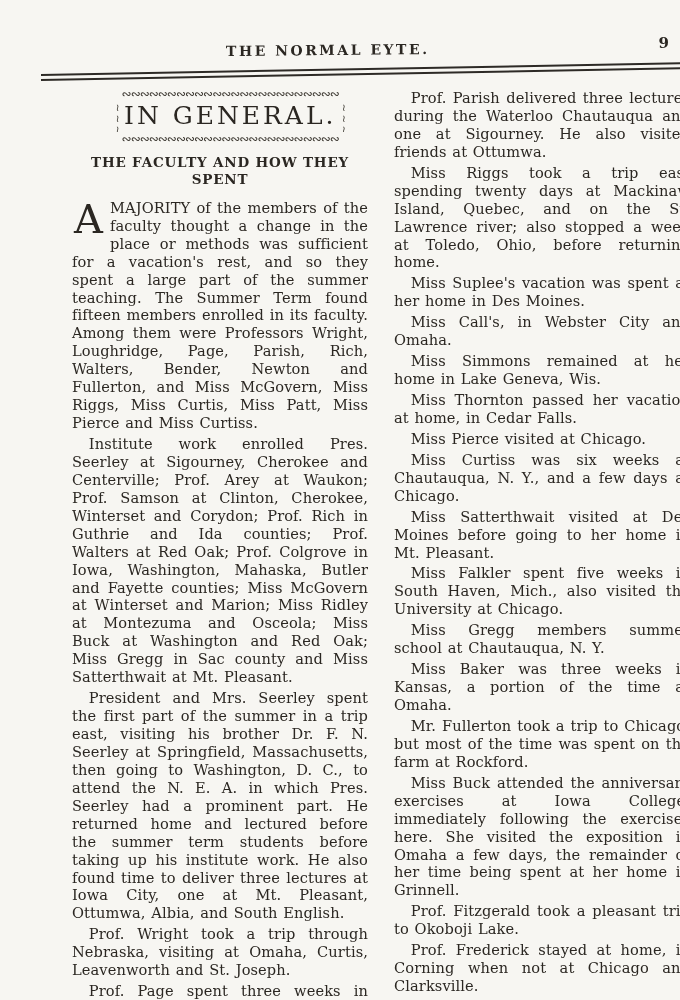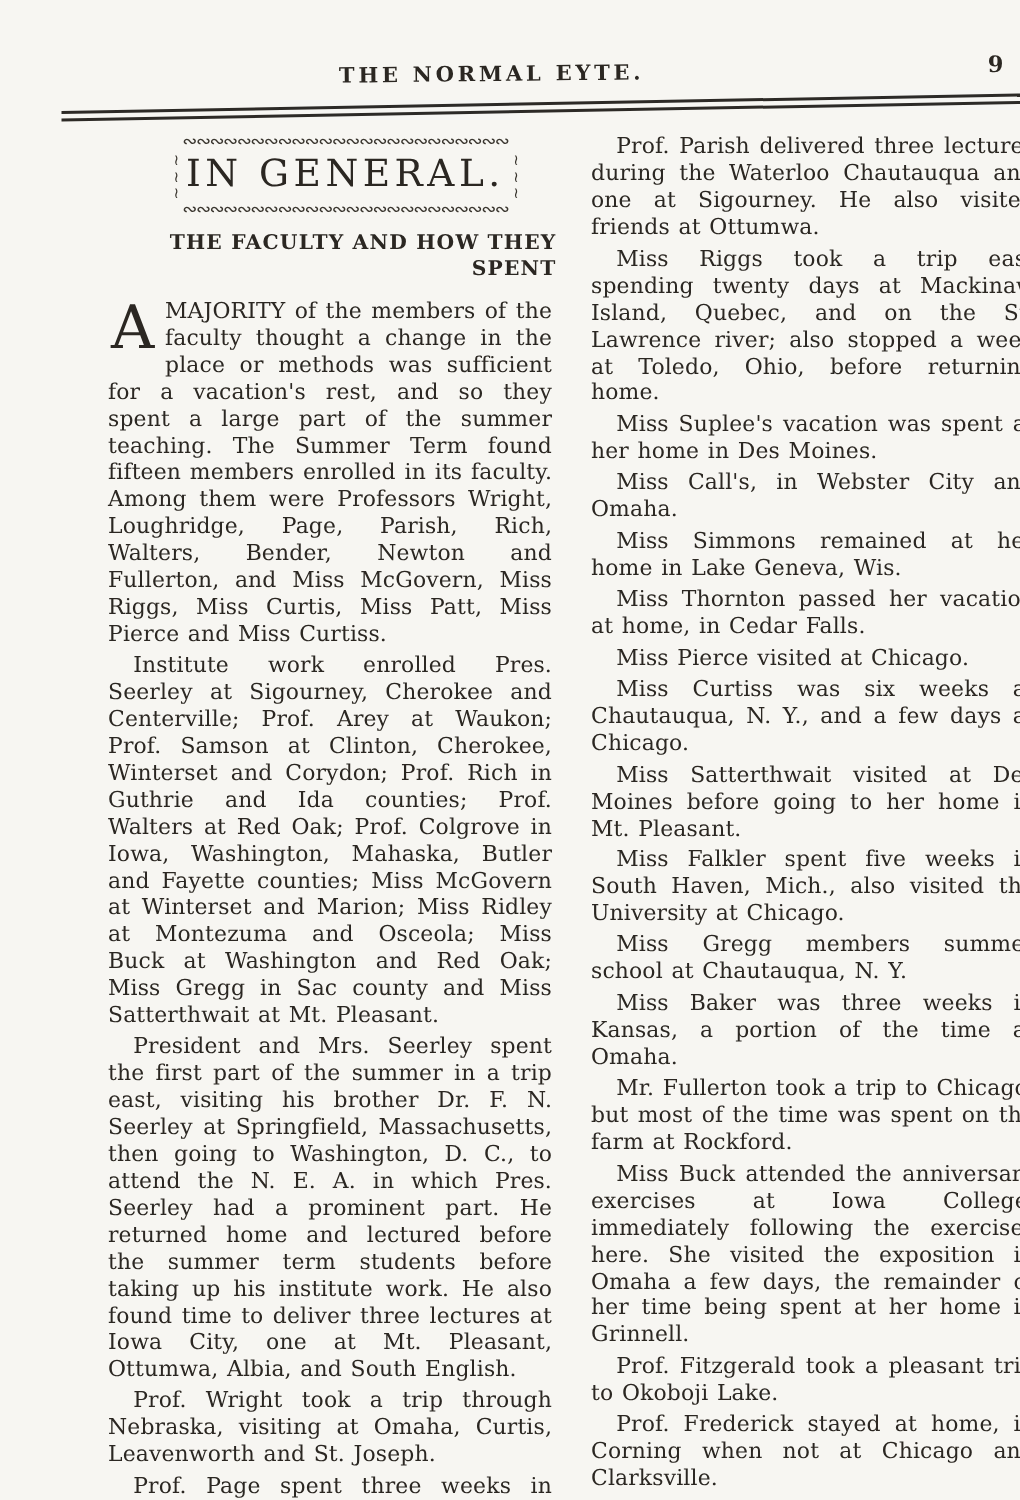--- a/index.html
+++ b/index.html
@@ -66,21 +66,21 @@
     height:30px;overflow:hidden;font-size:10px;
     margin:0 auto;letter-spacing:0;
   }
   .gen-title{
     font-size:25px;letter-spacing:3px;line-height:1.15;
     white-space:nowrap;padding:1px 0 2px;
   }
 
   
   .article-heading{
-    text-align:right;font-size:13.5px;font-weight:600;
+    text-align:center;font-size:13.5px;font-weight:600;
     letter-spacing:0.8px;line-height:1.3;margin:4px 0 10px;
   }
 
   
   .lead{text-indent:0 !important;}
   .dropcap{
     float:left;
     font-size:40px;line-height:0.8;
     padding:4px 7px 0 2px;
   }

